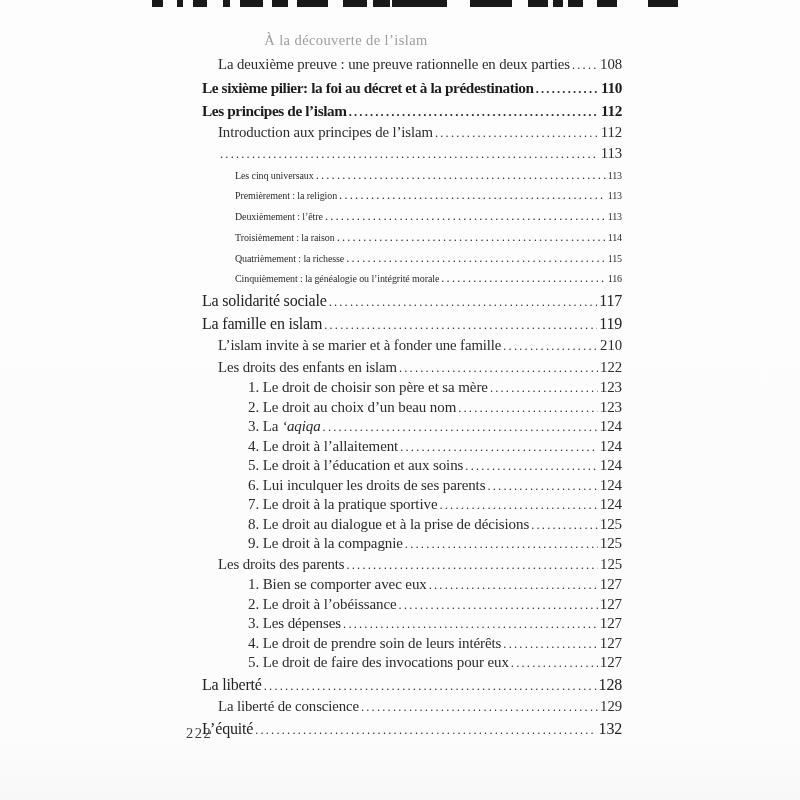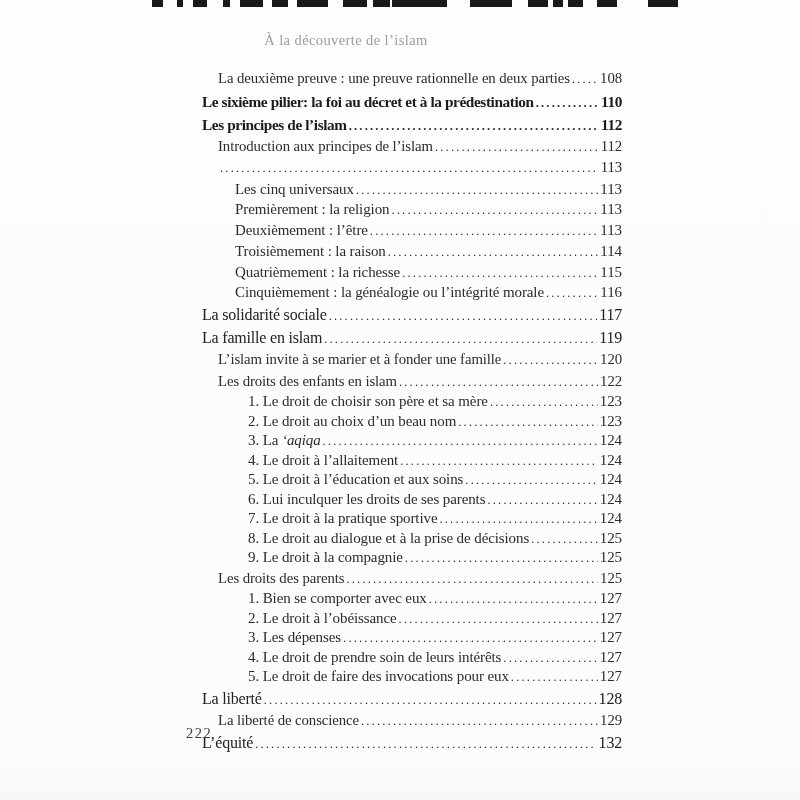--- a/index.html
+++ b/index.html
@@ -19,35 +19,35 @@
   
   .artifact-strip { position: absolute; top: 0; left: 0; width: 800px; height: 9px; }
   .artifact-strip i { position: absolute; top: 0; height: 7px; background: #1a1a1a; display: block; }
   .running-header {
     position: absolute; top: 32px; left: 0; width: 692px;
     text-align: center;
     font-size: 14.5px;
     color: #9c9c9c;
     letter-spacing: 0.4px;
   }
-  .toc { position: absolute; left: 202px; top: 68px; width: 420px; }
+  .toc { position: absolute; left: 202px; top: 54px; width: 420px; }
   .toc-row { display: flex; align-items: baseline; white-space: nowrap; }
   .toc-title { flex: 0 0 auto; }
   .toc-dots { flex: 1 1 auto; min-width: 4px; overflow: hidden; white-space: nowrap; margin: 0 2px 0 2px; }
   .toc-dots::after {
     content: "......................................................................................................................................................";
     font-size: 12.5px;
     letter-spacing: 2.2px;
     color: #2e2e2e;
   }
   .toc-page { flex: 0 0 auto; }
   .lvl-0 { font-size: 16px; height: 23px; line-height: 23px; letter-spacing: -0.2px; color: #222; }
   .lvl-0.bold { font-weight: 700; font-size: 15.3px; letter-spacing: -0.4px; color: #1c1c1c; text-align: right; }
   .lvl-1 { font-size: 14.8px; height: 21.5px; line-height: 21.5px; letter-spacing: -0.1px; padding-left: 16px; }
-  .lvl-2 { font-size: 15px; height: 20.8px; line-height: 20.8px; letter-spacing: -0.1px; padding-left: 33px; }
+  .lvl-2 { font-size: 10px; height: 20.8px; line-height: 20.8px; letter-spacing: -0.1px; padding-left: 33px; }
   .lvl-3 { font-size: 15px; height: 19.5px; line-height: 19.5px; letter-spacing: -0.1px; padding-left: 46px; }
   .toc-title i { font-style: italic; }
   .folio {
     position: absolute; left: 186px; top: 725px;
     font-size: 14.5px; color: #3d3d3d; letter-spacing: 1.5px;
   }
 </style>
 </head>
 <body>
 
@@ -135,21 +135,21 @@
     <span class="toc-page">117</span>
   </div>
       <div class="toc-row lvl-0">
     <span class="toc-title">La famille en islam</span>
     <span class="toc-dots"></span>
     <span class="toc-page">119</span>
   </div>
       <div class="toc-row lvl-1">
     <span class="toc-title">L’islam invite à se marier et à fonder une famille</span>
     <span class="toc-dots"></span>
-    <span class="toc-page">120</span>
+    <span class="toc-page">210</span>
   </div>
       <div class="toc-row lvl-1">
     <span class="toc-title">Les droits des enfants en islam</span>
     <span class="toc-dots"></span>
     <span class="toc-page">122</span>
   </div>
       <div class="toc-row lvl-3">
     <span class="toc-title">1. Le droit de choisir son père et sa mère</span>
     <span class="toc-dots"></span>
     <span class="toc-page">123</span>

